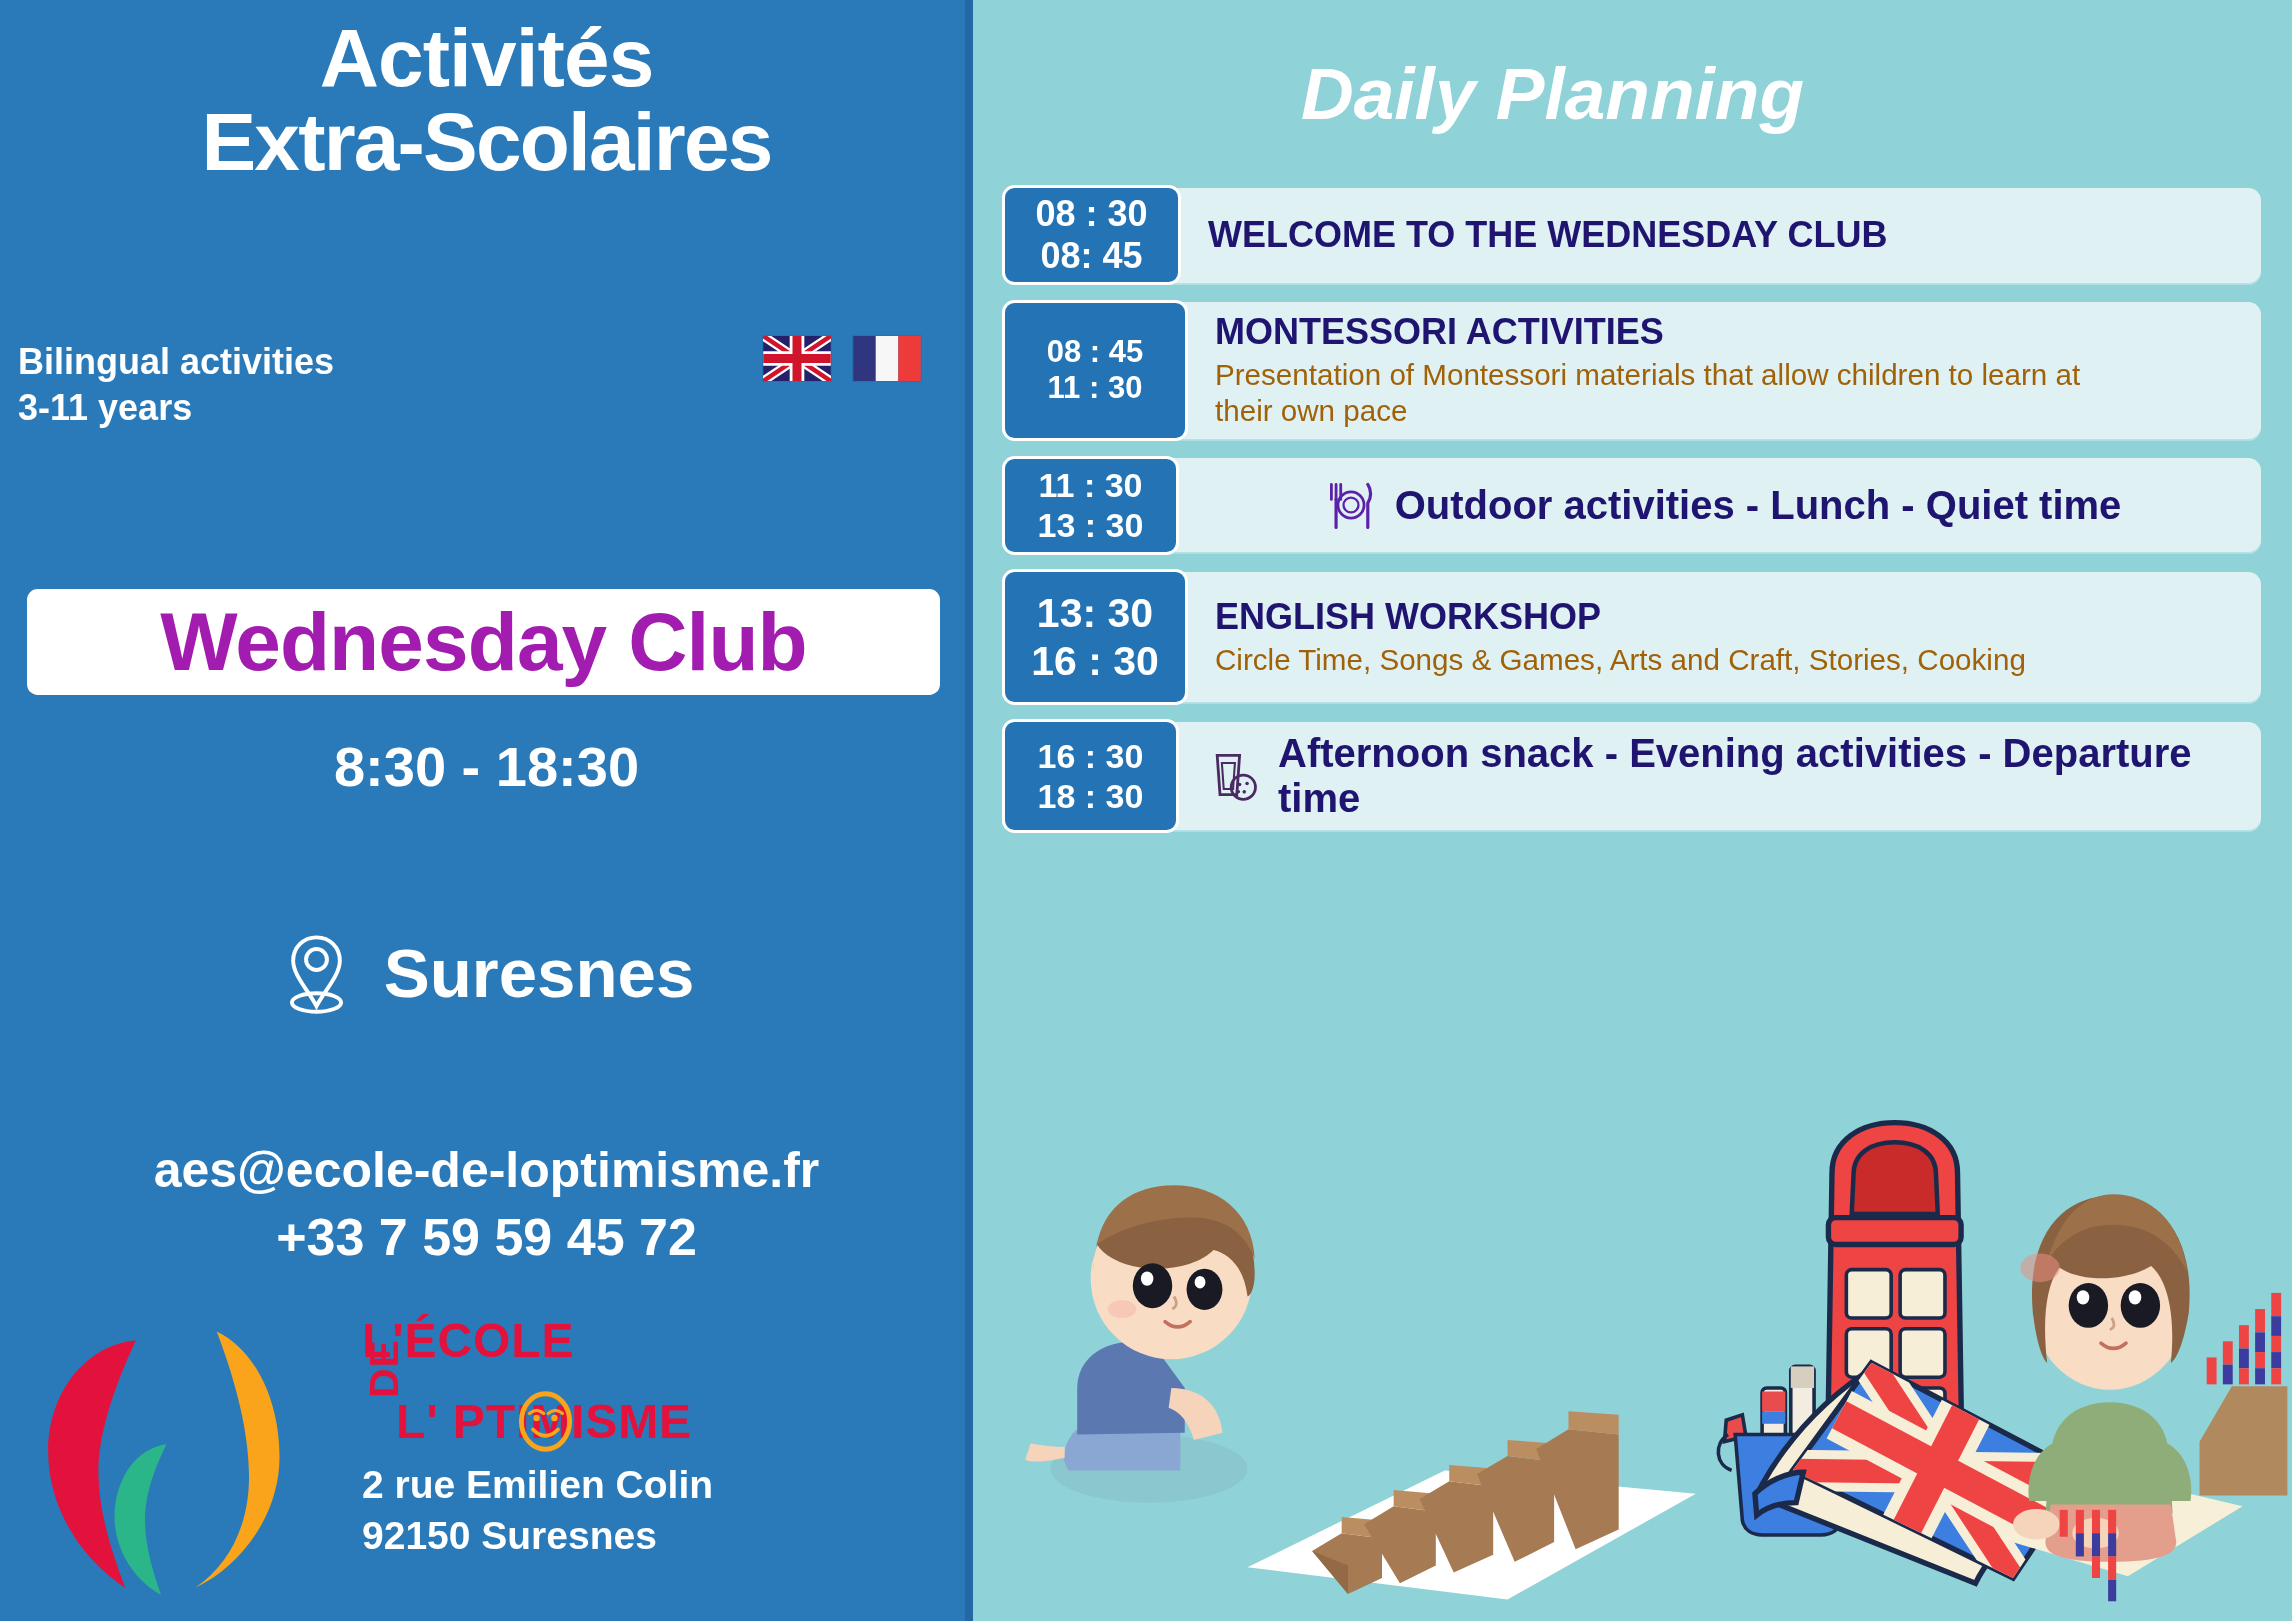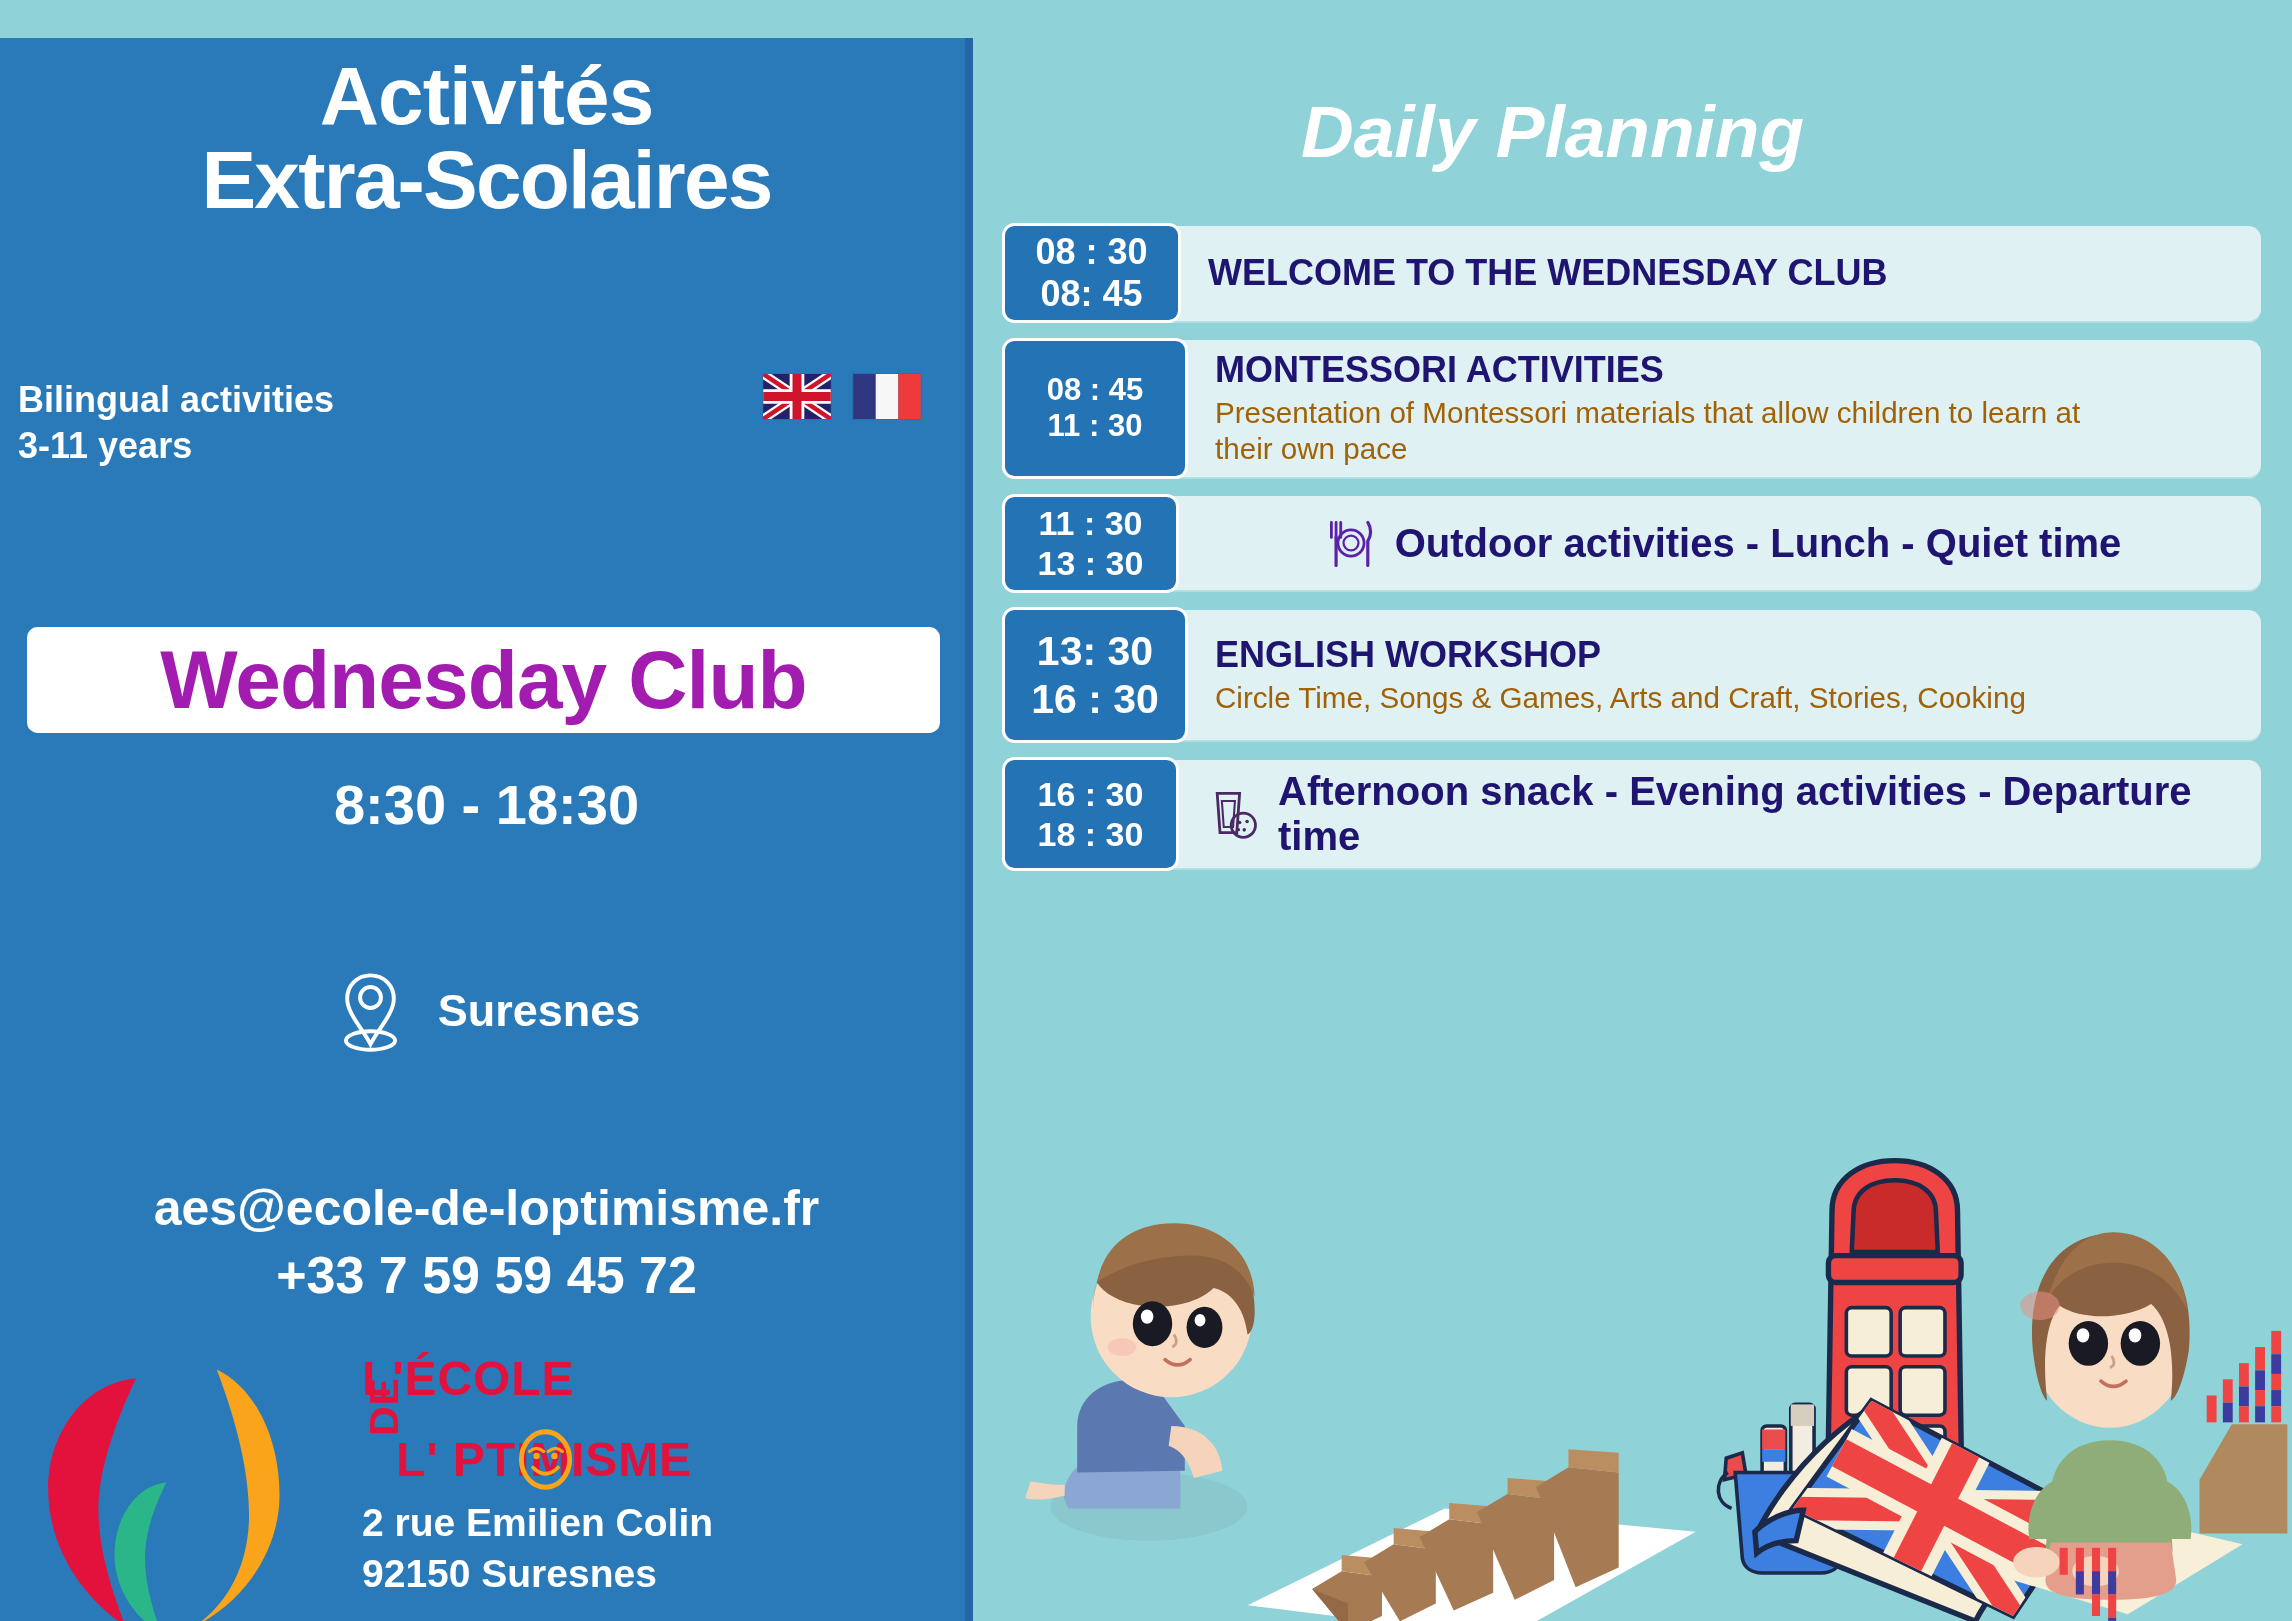--- a/index.html
+++ b/index.html
@@ -1,21 +1,21 @@
 <!DOCTYPE html>
 <html style="font-size:14.3px"><head>
 <meta charset="utf-8">
 <style>
   html,body{margin:0;padding:0;}
   body{
     width:2293px;height:1621px;overflow:hidden;
     font-family:"Liberation Sans", sans-serif;
     background:#8fd3d8;
   }
-  .poster{position:relative;width:2293px;height:1232px;display:flex;margin-top:38px;}
+  .poster{position:relative;width:2293px;height:1232px;display:flex;}
 
   
   .left{
     position:relative;
     width:973px;height:1621px;
     background:#2a7ab9;
     flex:0 0 973px;
     box-sizing:border-box;
   }
   .left-edge{
@@ -58,21 +58,21 @@
   .hours{
     position:absolute;left:0;right:0;top:734px;text-align:center;
     color:#ffffff;font-weight:bold;font-size:56px;letter-spacing:0px;
   }
 
   .place{
     position:absolute;left:0;right:0;top:930px;
     display:flex;align-items:center;justify-content:center;gap:30px;
   }
   .pin{width:75px;height:86px;flex:0 0 75px;}
-  .place-label{color:#ffffff;font-weight:bold;font-size:45px;}
+  .place-label{color:#ffffff;font-weight:bold;font-size:69px;}
 
   .email{
     position:absolute;left:0;right:0;top:1141px;text-align:center;
     color:#ffffff;font-weight:bold;font-size:50px;
   }
   .phone{
     position:absolute;left:0;right:0;top:1207px;text-align:center;
     color:#ffffff;font-weight:bold;font-size:52px;
   }
 

